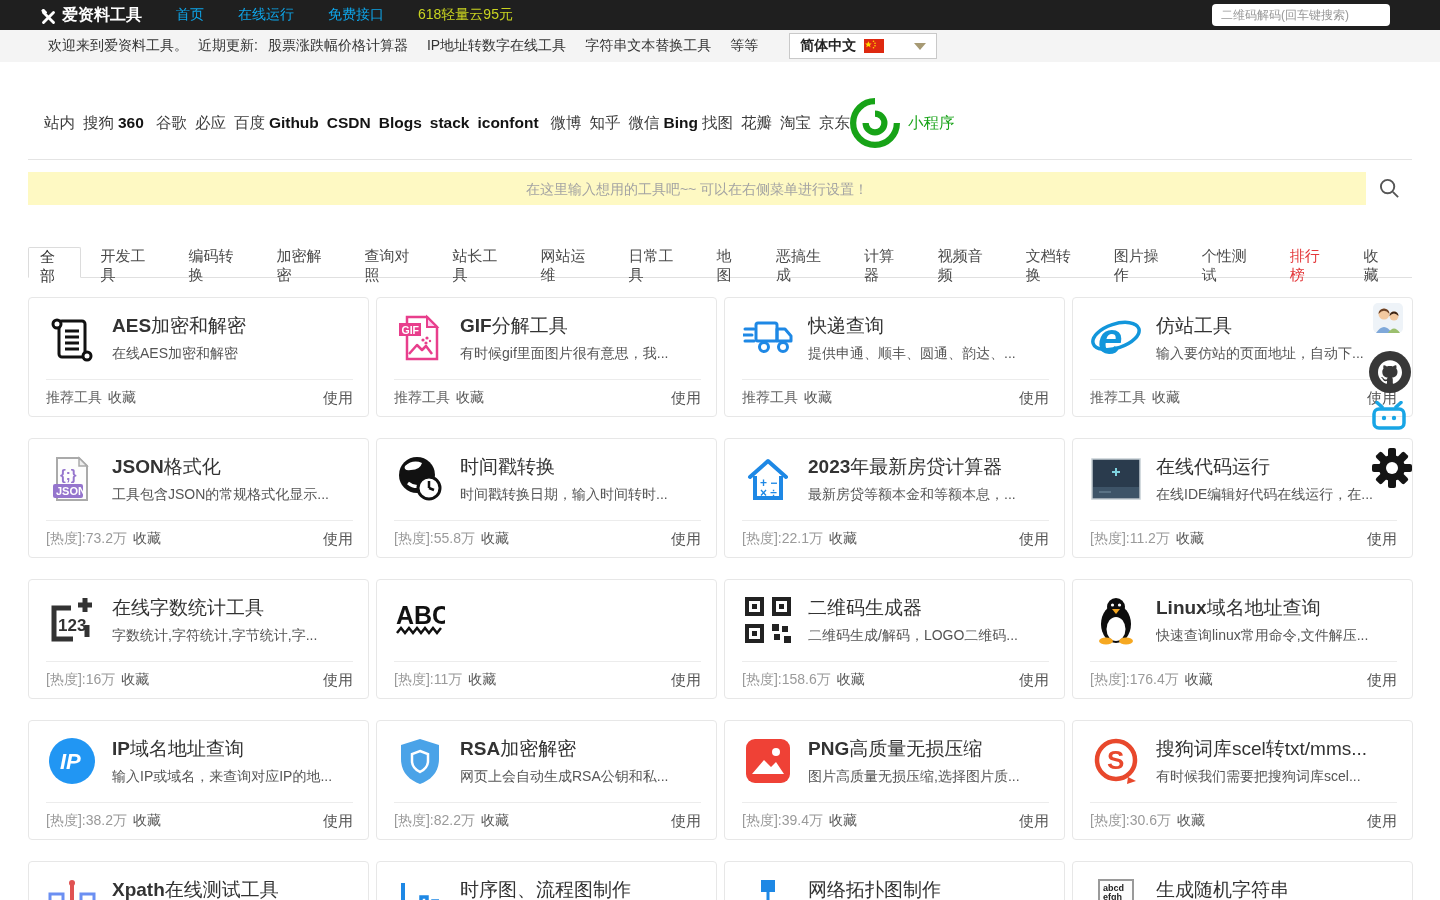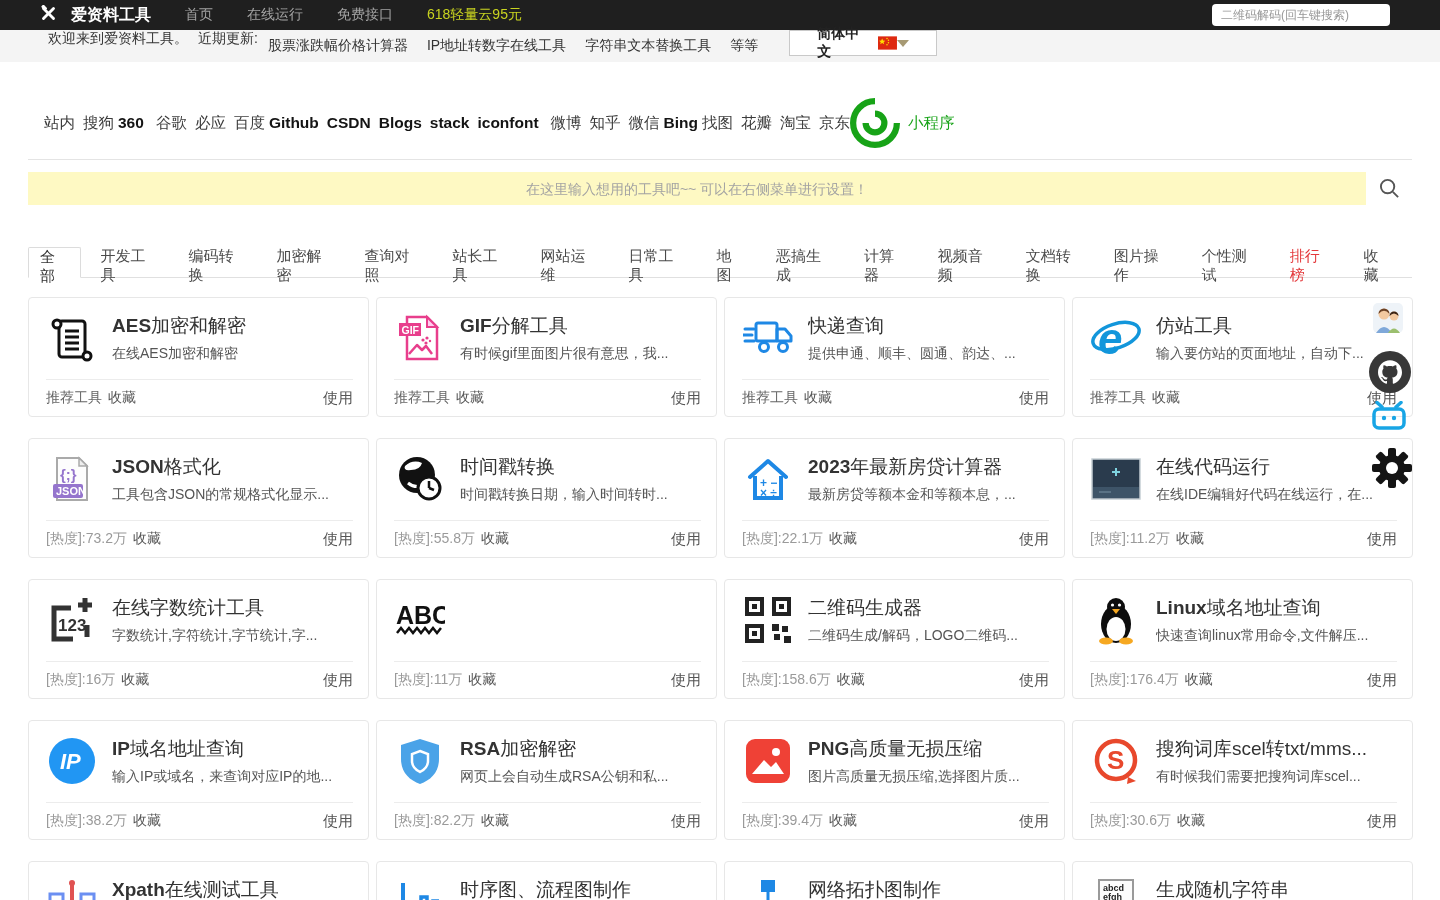--- a/index.html
+++ b/index.html
@@ -3,32 +3,32 @@
 <meta charset="utf-8">
 <style>
   * { margin:0; padding:0; box-sizing:border-box; }
   html,body { width:1440px; height:900px; overflow:hidden; background:#fff;
     font-family:"Liberation Sans","DejaVu Sans",sans-serif; }
   body { position:relative; }
   a { text-decoration:none; cursor:pointer; }
 
   
   .topbar { height:30px; background:#1f1f1f; display:flex; align-items:center; padding-left:40px; font-size:14px; }
-  .logo { color:#fff; font-weight:700; font-size:16px; display:flex; align-items:flex-start; gap:14px; }
-  .nav-item { color:#a3a3a3; margin-left:34px; }
+  .logo { color:#fff; font-weight:700; font-size:16px; display:flex; align-items:flex-end; gap:5px; }
+  .nav-item { color:#0ea5e9; margin-left:34px; }
   .nav-item.promo { color:#c9d420; }
   .topbar-search { margin-left:auto; margin-right:50px; width:178px; height:22px; border:none; border-radius:4px; font-size:12px; padding:8px 9px; color:#333; outline:none; }
   .topbar-search::placeholder { color:#999; }
 
   
-  .welcome { height:32px; background:#f4f4f4; display:flex; padding-left:48px; font-size:14px; color:#333; }
+  .welcome { height:32px; background:#f4f4f4; display:flex; align-items:center; padding-left:48px; font-size:14px; color:#333; }
   .greeting { margin-right:10px; }
   .recent-label { margin-right:10px; }
   .wlink { color:#333; margin-right:19px; }
-  .lang { width:148px; height:26px; background:#fff; border:1px solid #c9c9c9; display:flex; align-items:center; padding:0 27px; margin-left:12px; }
+  .lang { width:148px; height:26px; background:#fff; border:1px solid #c9c9c9; display:flex; align-items:center; padding:0 10px; margin-left:12px; }
   .lang-label { font-weight:700; font-size:14px; color:#222; margin-right:8px; }
   .caret { width:0; height:0; border-left:6px solid transparent; border-right:6px solid transparent; border-top:7px solid #a79a74; margin-left:auto; }
 
   
   .engines { margin:36px 28px 0; padding:0 0 11px 8px; border-bottom:1px solid #e4e4e4; display:flex; font-size:15.5px; color:#3c3c3c; align-items:center; }
   .engine { color:#3c3c3c; display:flex; align-items:center; gap:4px; }
   .engine .eb { font-weight:700; color:#141414; }
   .engine.green, .engine.green .et { color:#17a317; }
 
   

